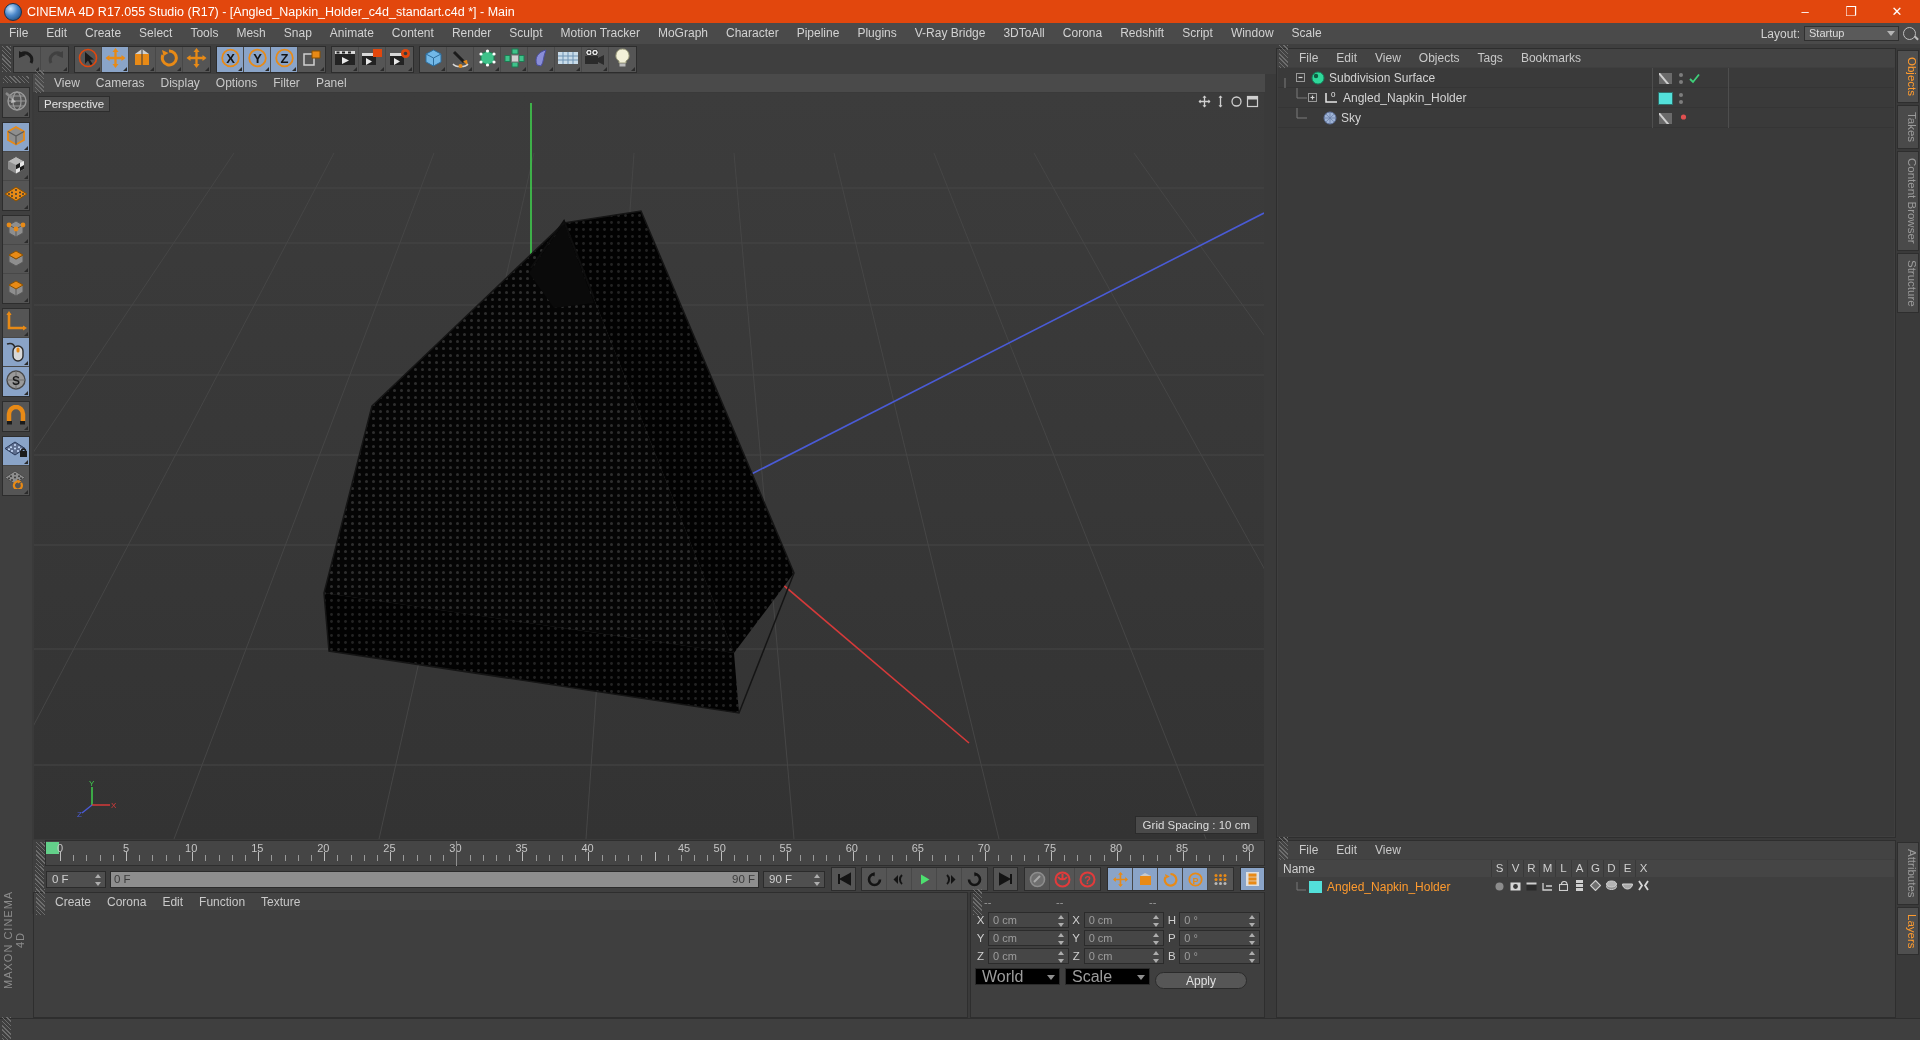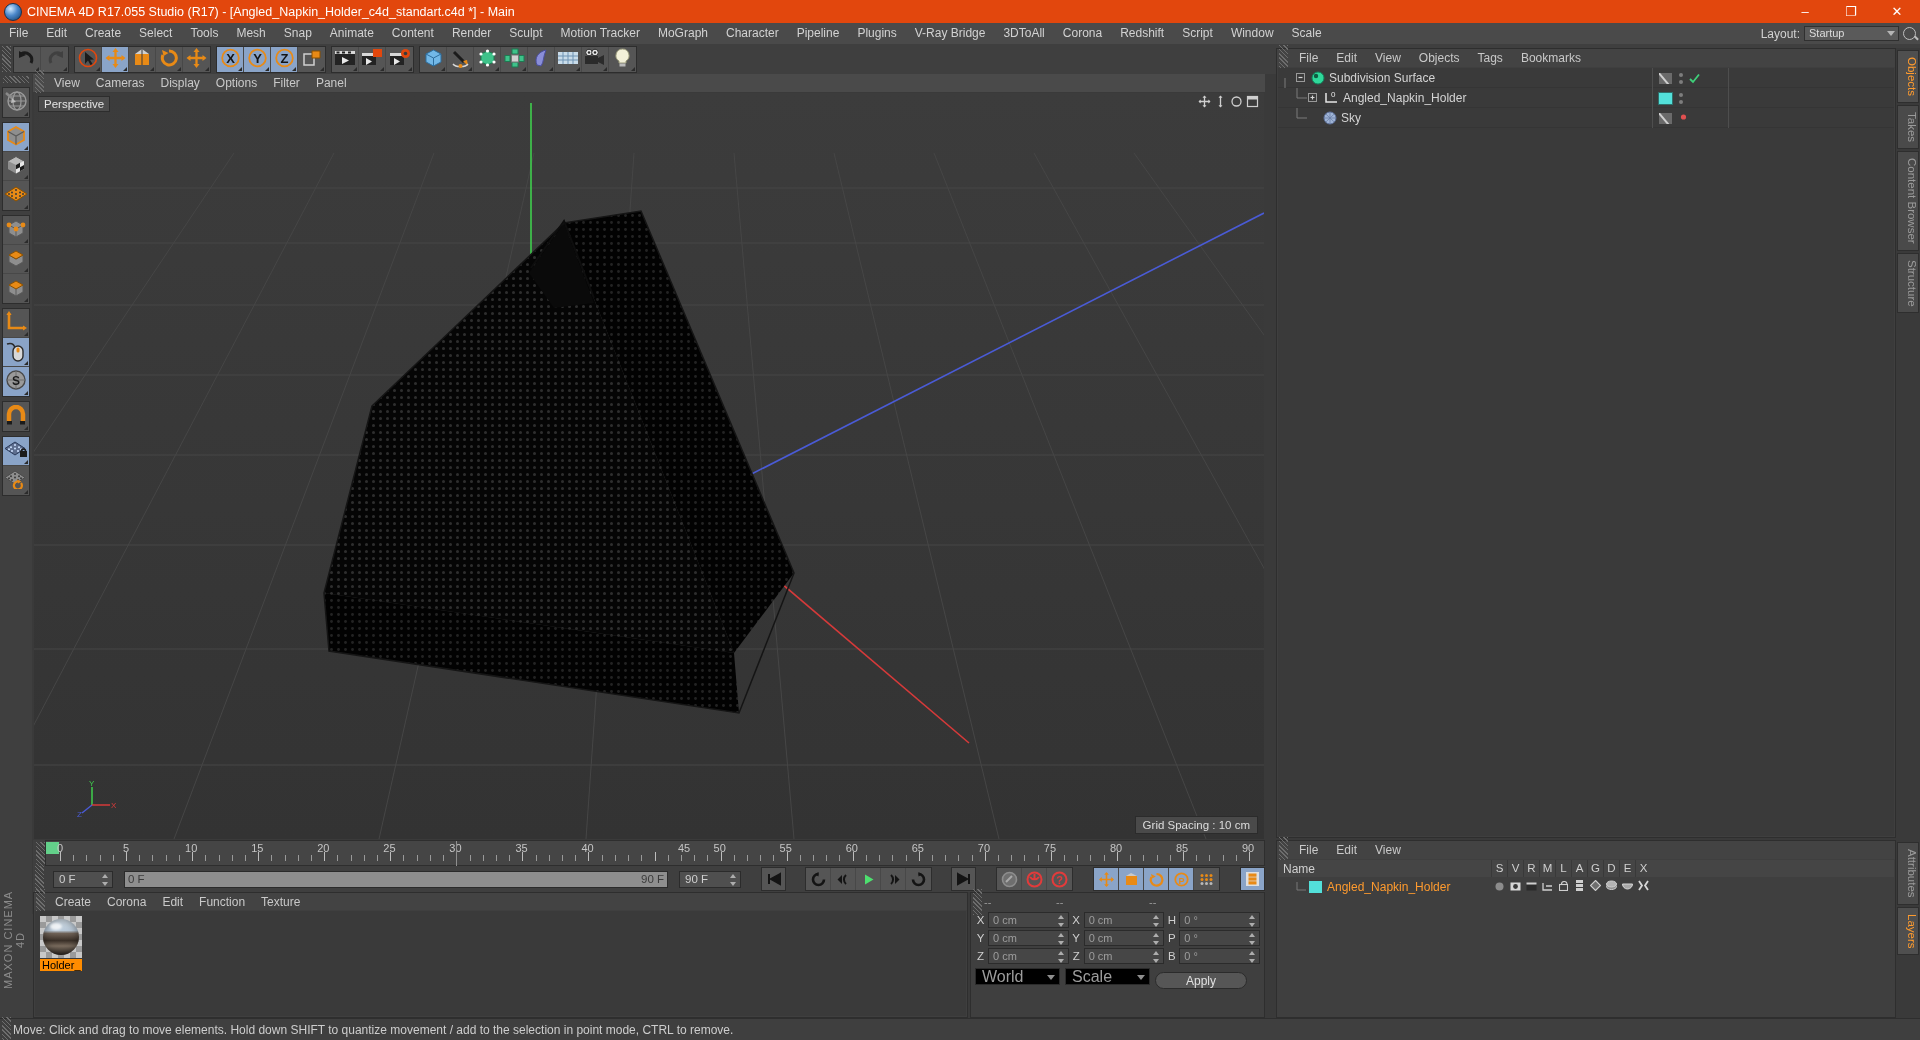--- a/index.html
+++ b/index.html
@@ -80,21 +80,21 @@
     background:#3f3f3f; }
   #tlruler { position:absolute; left:12px; top:0; right:0; height:26px; background:#454545;
     border:1px solid #2e2e2e; }
   #tlgreen { position:absolute; left:0; top:1px; width:13px; height:12px; background:#63d08a;}
   .tlnum { position:absolute; top:1px; font-size:11px; color:#c5c5c5; }
   .tltick { position:absolute; bottom:4px; width:1px; height:6px; background:#9a9a9a; }
   .tltickM { position:absolute; bottom:4px; width:1px; height:9px; background:#bdbdbd; }
   #tlcursor { position:absolute; left:0; top:0; width:1px; height:26px; background:#8f8f8f; }
 
   #tlbar2 { position:absolute; left:33px; top:866px; width:1232px; height:26px;
-    background:#3f3f3f; display:flex; align-items:center;gap:7px; }
+    background:#3f3f3f; display:flex; align-items:center; }
   .numfield { height:17px; background:#4f4f4f; border:1px solid #2b2b2b; color:#cfcfcf;
     font-size:11.5px; display:flex; align-items:center; padding-left:5px; position:relative; }
   .spin { position:absolute; right:3px; top:2px; width:7px; height:12px; }
   .spin:before,.spin:after{content:"";position:absolute;left:0;width:0;height:0;
     border-left:3.5px solid transparent;border-right:3.5px solid transparent;}
   .spin:before{top:0;border-bottom:4px solid #adadad;}
   .spin:after{bottom:0;border-top:4px solid #adadad;}
   #tlslider { height:17px; flex:1; background:#8e8e8e; border:1px solid #2b2b2b;
     display:flex; align-items:center; justify-content:space-between; padding:0 3px;
     color:#3b3b3b; font-size:11.5px; }
@@ -943,26 +943,20 @@
 
 <div id="matmgr">
   <div class="hdr">
     <div class="grip"></div>
   <div class="mi">Create</div>
       <div class="mi">Corona</div>
       <div class="mi">Edit</div>
       <div class="mi">Function</div>
       <div class="mi">Texture</div>
     </div>
-  <div id="matbody">
-    <div id="matchip">
-      <div id="matsphere"></div>
-    </div>
-    <div id="matname">Holder_</div>
-  </div>
 </div>
 
 <div id="coords">
   <div class="hdr">
     <div class="grip"></div>
     <span style="width:72px">--</span>
     <span style="width:93px">--</span>
     <span>--</span>
   </div>
   <div id="crows">
@@ -1180,14 +1174,13 @@
     <div class="vtab">Content Browser</div>
     <div class="vtab">Structure</div>
   </div>
 <div id="rtabs2">
     <div class="vtab">Attributes</div>
     <div class="vtab act">Layers</div>
   </div>
 
 <div id="statusbar">
   <div class="grip"></div>
-  <div class="txt">Move: Click and drag to move elements. Hold down SHIFT to quantize movement / add to the selection in point mode, CTRL to remove.</div>
 </div>
 
 </body></html>

